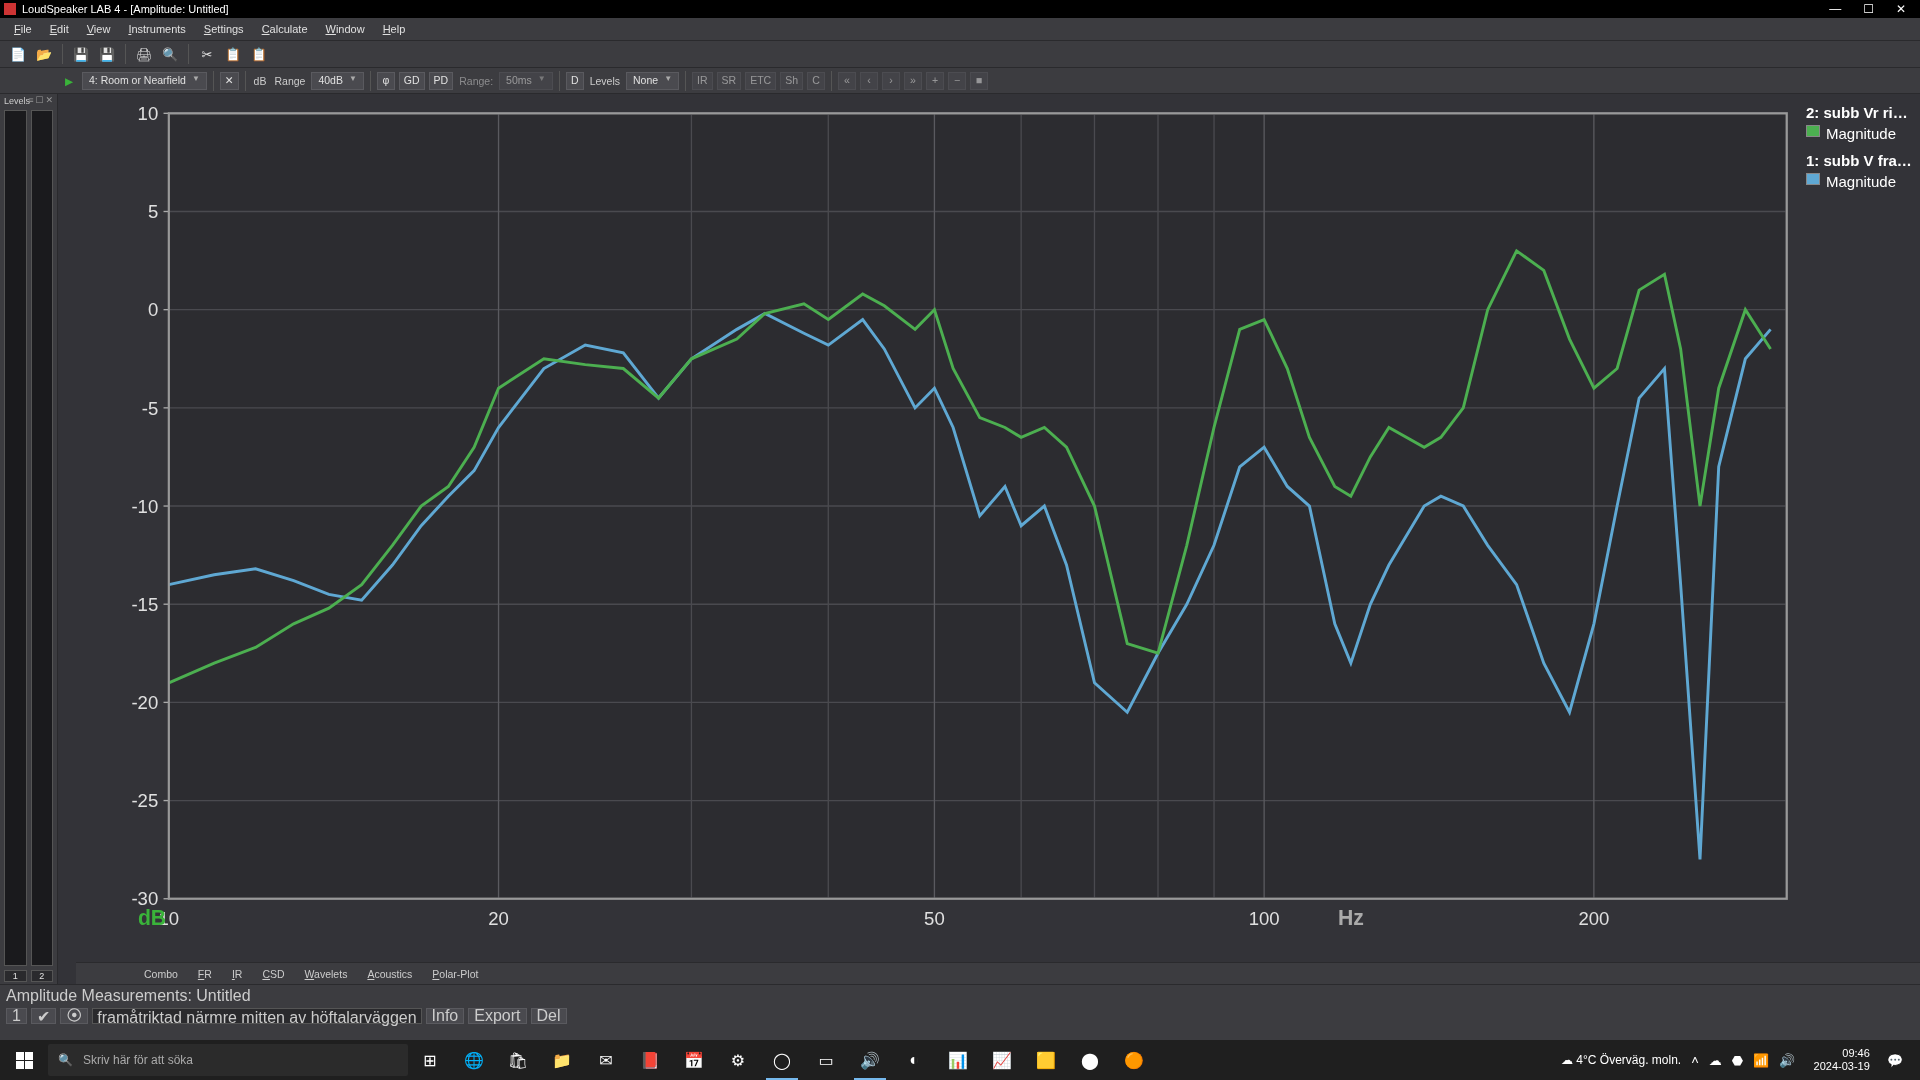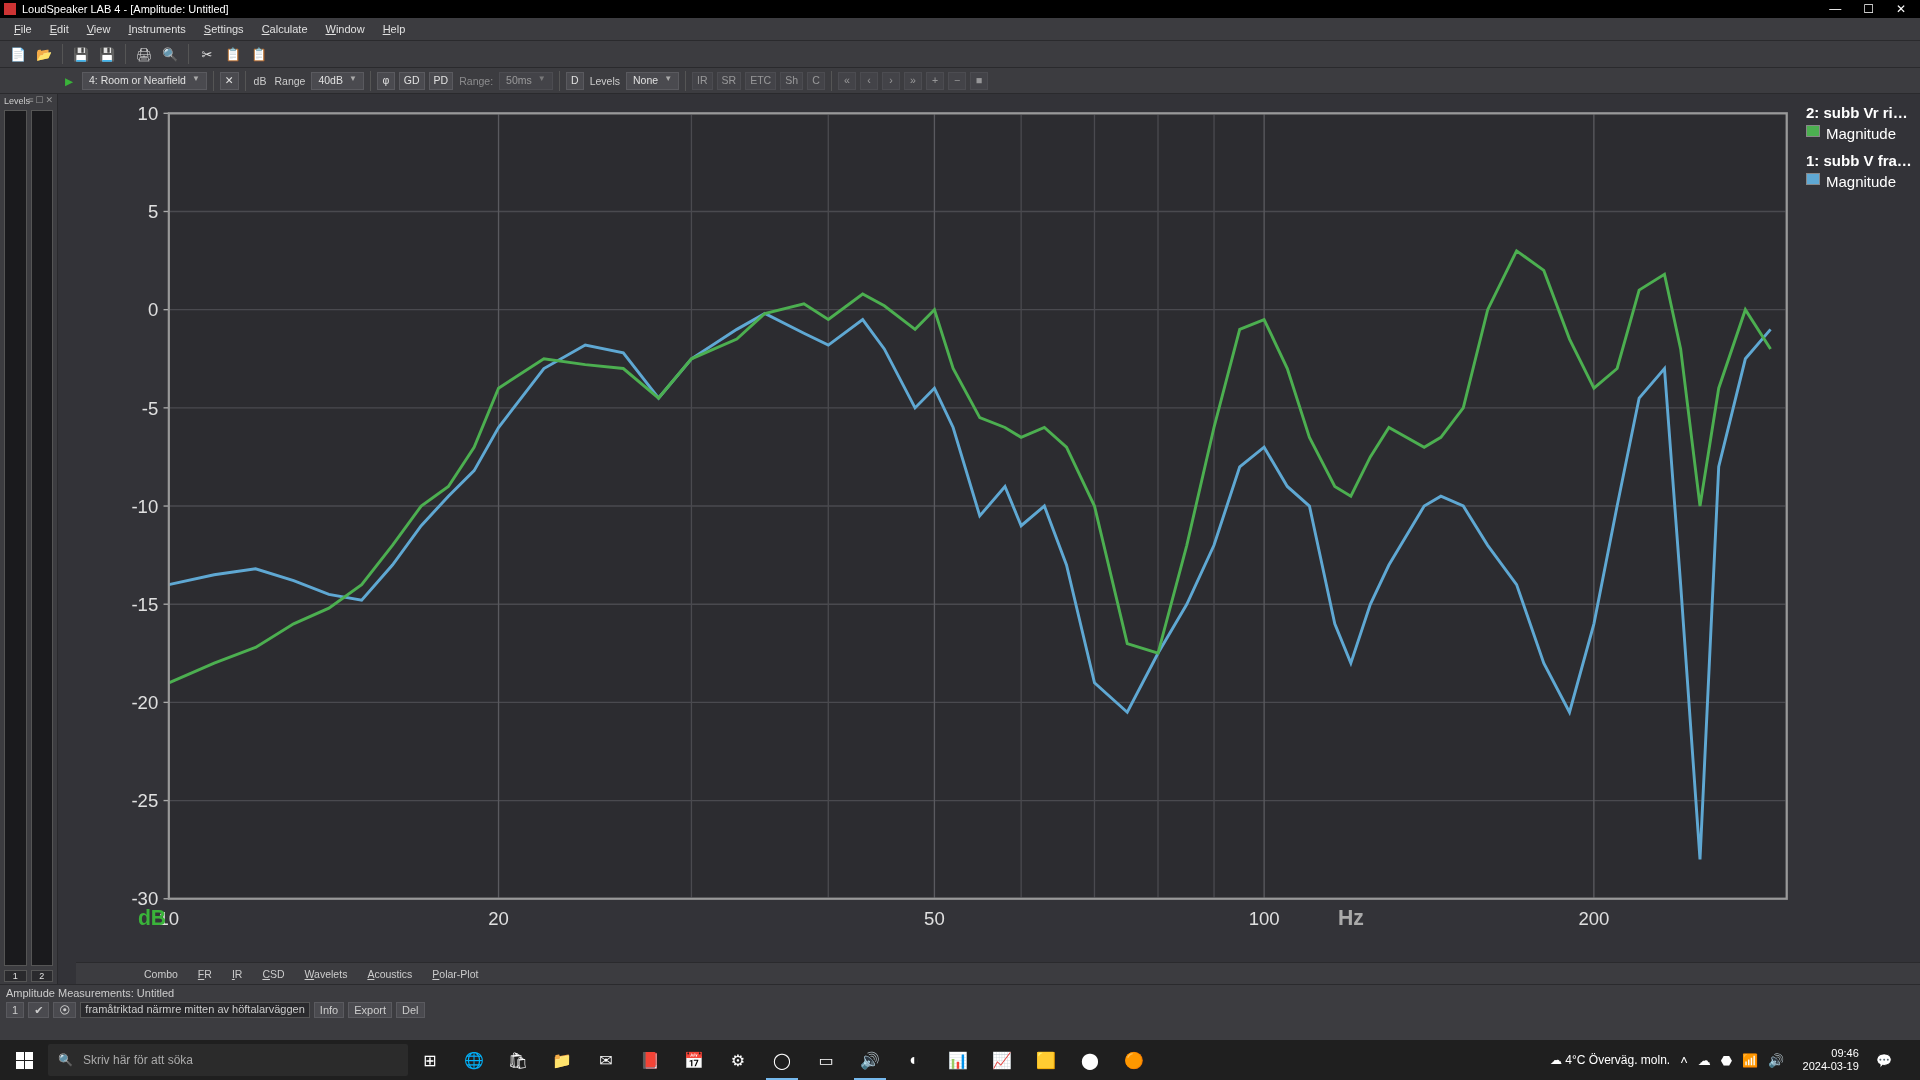--- a/index.html
+++ b/index.html
@@ -137,21 +137,21 @@
     gap: 4px;
     font-size: 10.5px;
   }
   .tab { padding: 2px 8px; color:#ccc; }
   .tab u { text-decoration: underline; }
   
   .bottomPanel {
     height: 56px;
     background: #3c3c40;
     border-top: 1px solid #2a2a2d;
-    font-size: 11px;
+    font-size: 16px;
     color: #ccc;
     display:flex;
     flex-direction:column;
   }
   .bpTitle { padding: 2px 6px; }
   .bpRow { display:flex; align-items:center; gap:4px; padding: 1px 6px; }
   .bpBtn { background:#4a4a4f; border:1px solid #5a5a5f; padding:0 5px; height:16px; display:flex; align-items:center; gap:4px;}
   .bpRow2 { display:flex; align-items:center; gap:4px; padding: 1px 6px; }
   .measInput { flex:0 0 auto; background:#2a2a2d; border:1px solid #555; padding:0 4px; height:16px; min-width:180px;}
   
@@ -165,21 +165,21 @@
   }
   .startBtn { width:48px; height:100%; display:flex; align-items:center; justify-content:center;}
   .winLogo { display:grid; grid-template-columns:8px 8px; grid-template-rows:8px 8px; gap:1px;}
   .winLogo div{background:#fff;}
   .searchBox {
     background:#2b2b2b; height:32px; width:360px; display:flex; align-items:center; padding:0 10px; gap:10px; color:#aaa; border-radius:2px;
   }
   .tbIcons { display:flex; align-items:center; height:100%; }
   .tbIcon { width:44px; height:100%; display:flex; align-items:center; justify-content:center; font-size:16px; position:relative;}
   .tbIcon.active::after{content:""; position:absolute; bottom:0; left:6px; right:6px; height:2px; background:#76b9ed;}
-  .tbRight { margin-left:auto; display:flex; align-items:center; gap:10px; padding-right:27px;}
+  .tbRight { margin-left:auto; display:flex; align-items:center; gap:10px; padding-right:16px;}
   .clock { text-align:right; line-height:1.2; font-size:11px; padding:0 8px;}
   .sysIco { font-size:13px; }
   
   .axisText { fill:#e0e0e0; font-size:14px; }
   .axisLabel { fill:#aaaaaa; font-size:16px; font-weight:600;}
   .dBLabel { fill:#3ab33a; font-size:16px; font-weight:700;}
   .gridline { stroke:#4a4a4f; stroke-width:1; }
   .gridlineMajor { stroke:#5a5a5f; stroke-width:1; }
   .plotBorder { stroke:#888; stroke-width:1.5; fill:#2c2c30; }
   .seriesLine { fill:none; stroke-width:2.2; }

